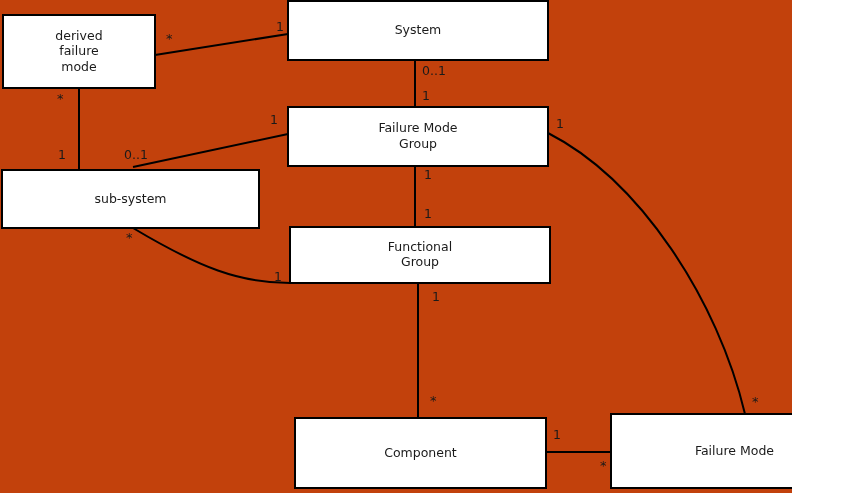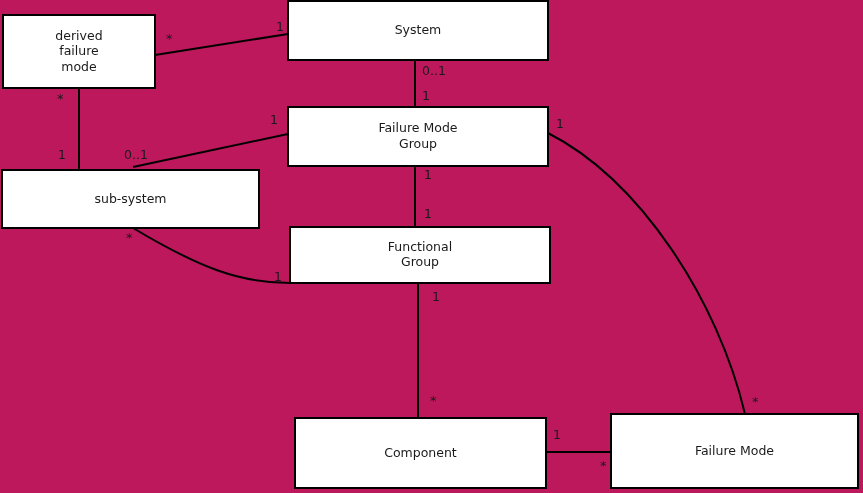--- a/index.html
+++ b/index.html
@@ -2,23 +2,23 @@
 <html><head>
 <meta charset="utf-8">
 <style>
   html, body {
     margin: 0;
     padding: 0;
     background: #ffffff;
   }
   #diagram-root {
     position: relative;
-    width: 863px;
+    width: 792px;
     height: 493px;
-    background: #be185d;
+    background: #c2410c;
     font-family: "DejaVu Sans", sans-serif;
     overflow: hidden;
   }
   svg.diagram-canvas {
     display: block;
     width: 863px;
     height: 493px;
   }
   .class-box-rect {
     fill: #ffffff;

